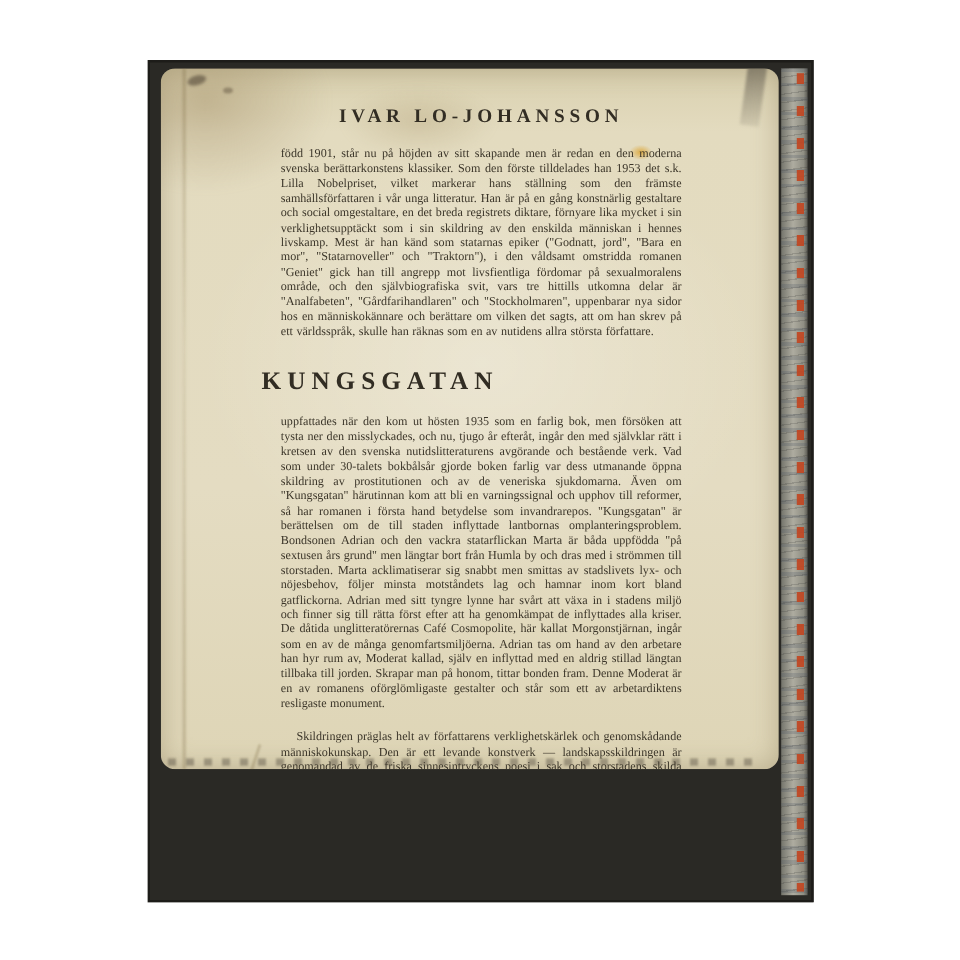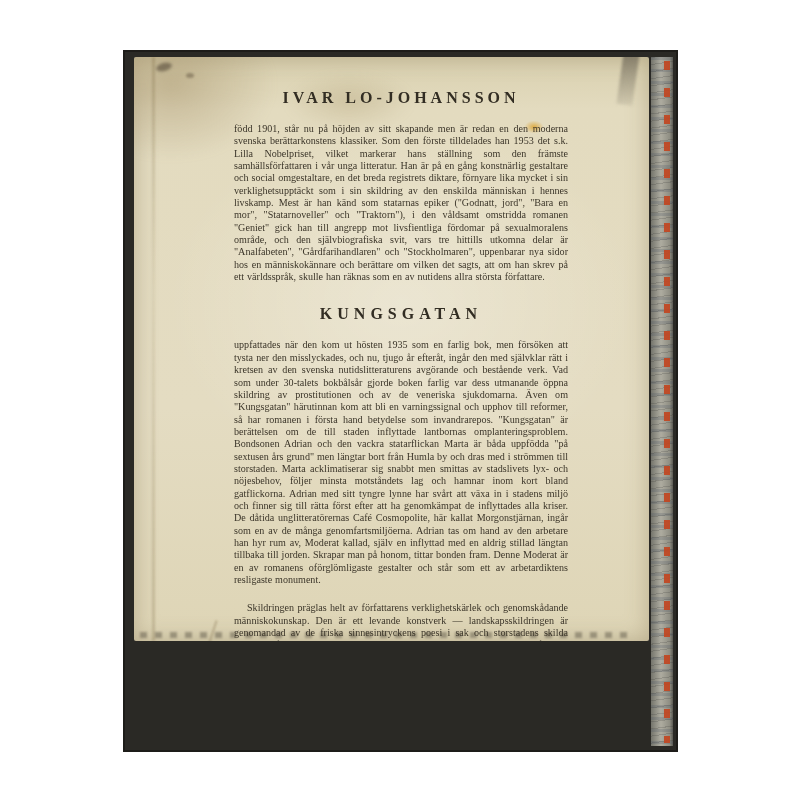--- a/index.html
+++ b/index.html
@@ -13,21 +13,21 @@
     background:#2a2925;
     box-shadow:inset 0 0 0 2px #1d1c19;
   }
   
   .paper{
     position:absolute;left:11px;top:7px;width:515px;height:584px;
     background:
       radial-gradient(ellipse 65% 45% at 52% 42%, rgba(255,255,255,0.28), rgba(255,255,255,0) 70%),
       linear-gradient(180deg, #d9d0af 0%, #e3dbbf 9%, #e4dcc2 60%, #ded5b6 100%);
     box-shadow:inset 0 0 22px rgba(120,105,70,0.38);
-    border-radius:2px;
+    border-radius:12px;
     overflow:hidden;
   }
   .stain{position:absolute;pointer-events:none;}
   .stain-topleft{
     left:-8px;top:-6px;width:150px;height:110px;
     background:radial-gradient(ellipse at 30% 30%, rgba(150,128,86,0.40), rgba(150,128,86,0) 70%);
     filter:blur(4px);
   }
   .speck-a{left:22px;top:6px;width:16px;height:8px;background:rgba(72,62,48,0.55);border-radius:50%;filter:blur(1.5px);transform:rotate(-15deg);}
   .speck-b{left:52px;top:16px;width:8px;height:5px;background:rgba(90,78,58,0.45);border-radius:50%;filter:blur(1px);}
@@ -86,21 +86,21 @@
   }
   .author-heading{
     text-align:center;font-weight:bold;font-size:16px;letter-spacing:4px;
     color:#322d23;margin:10px 0 15px 0;white-space:nowrap;
   }
   .body-text{
     font-size:10.1px;line-height:12.35px;text-align:justify;margin:16px;
     word-spacing:0.4px;
   }
   .title-heading{
-    text-align:center;font-weight:bold;font-size:16px;letter-spacing:5px;
+    font-weight:bold;font-size:21px;letter-spacing:5px;
     color:#322d23;margin:22px 0 13px 0;white-space:nowrap;
   }
   .desc-p2{text-indent:13px;}
   .publisher{
     text-align:center;font-weight:bold;font-size:17px;letter-spacing:3.5px;
     margin-top:19px;color:#3a342a;white-space:nowrap;
   }
   .footer-row{
     display:flex;justify-content:space-between;align-items:flex-end;
     margin-top:23px;font-style:italic;font-size:11px;font-weight:bold;color:#3a342a;

